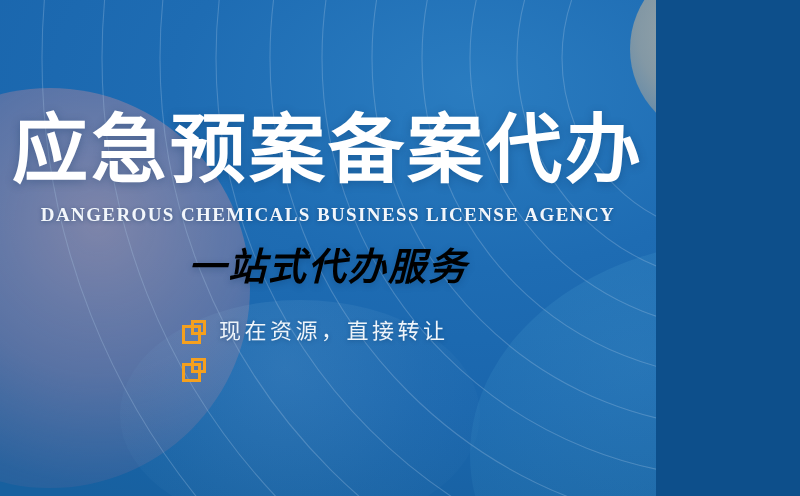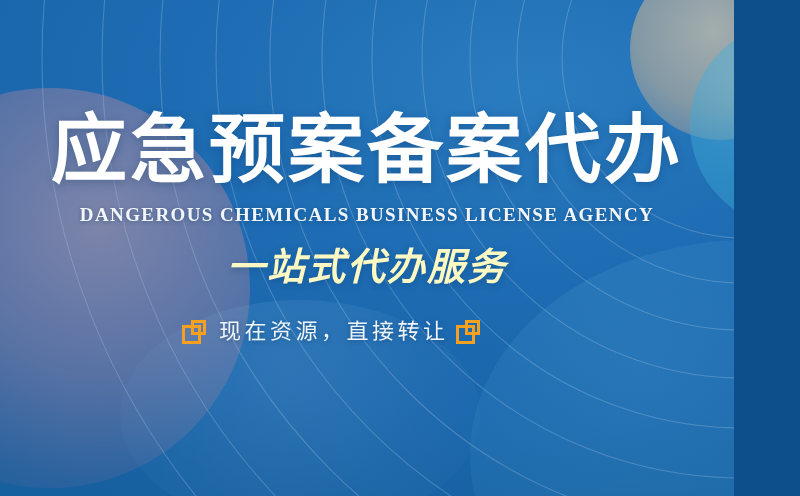--- a/index.html
+++ b/index.html
@@ -5,21 +5,21 @@
 <style>
   html, body {
     margin: 0;
     padding: 0;
     background: #0d4f8b;
   }
 
   
   .banner {
     position: relative;
-    width: 734px;
+    width: 656px;
     height: 496px;
     overflow: hidden;
     background: #1a68b0;
     font-family: "Liberation Sans", "DejaVu Sans", sans-serif;
     user-select: none;
   }
 
   
   .bg-base {
     position: absolute;
@@ -137,36 +137,37 @@
     white-space: nowrap;
     text-shadow: 0 1px 4px rgba(10,50,92,0.45);
   }
 
   .title-sub {
     position: absolute;
     left: 0;
     right: 0;
     top: 244px;
     text-align: center;
-    color: #fef9c3;
+    color: #000000;
     font-size: 38px;
     line-height: 1.22;
     font-weight: 700;
     font-style: italic;
     letter-spacing: 2px;
     white-space: nowrap;
     text-shadow: 0 2px 7px rgba(9,52,96,0.33);
   }
 
   
   .features {
     position: absolute;
     left: 182px;
     top: 316px;
     display: flex;
+    flex-direction: column;
     gap: 7px;
   }
   .feature-row {
     display: flex;
     align-items: center;
     gap: 13px;
     height: 31px;
   }
   .feature-icon {
     position: relative;

